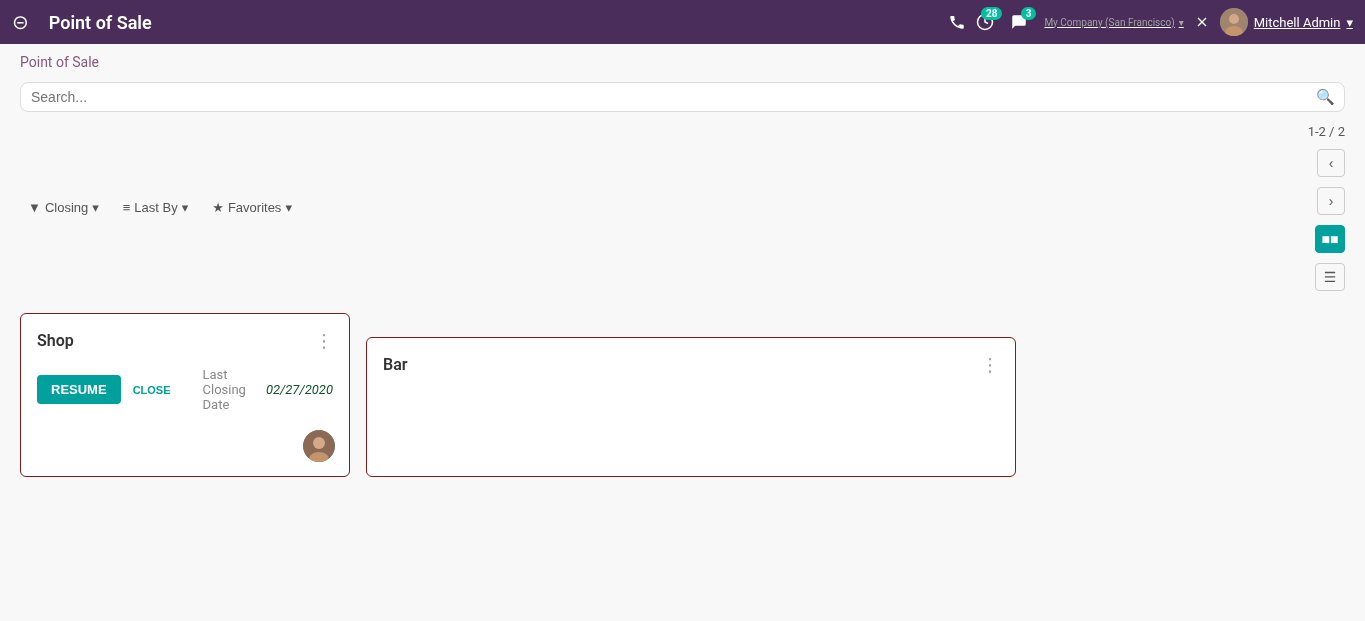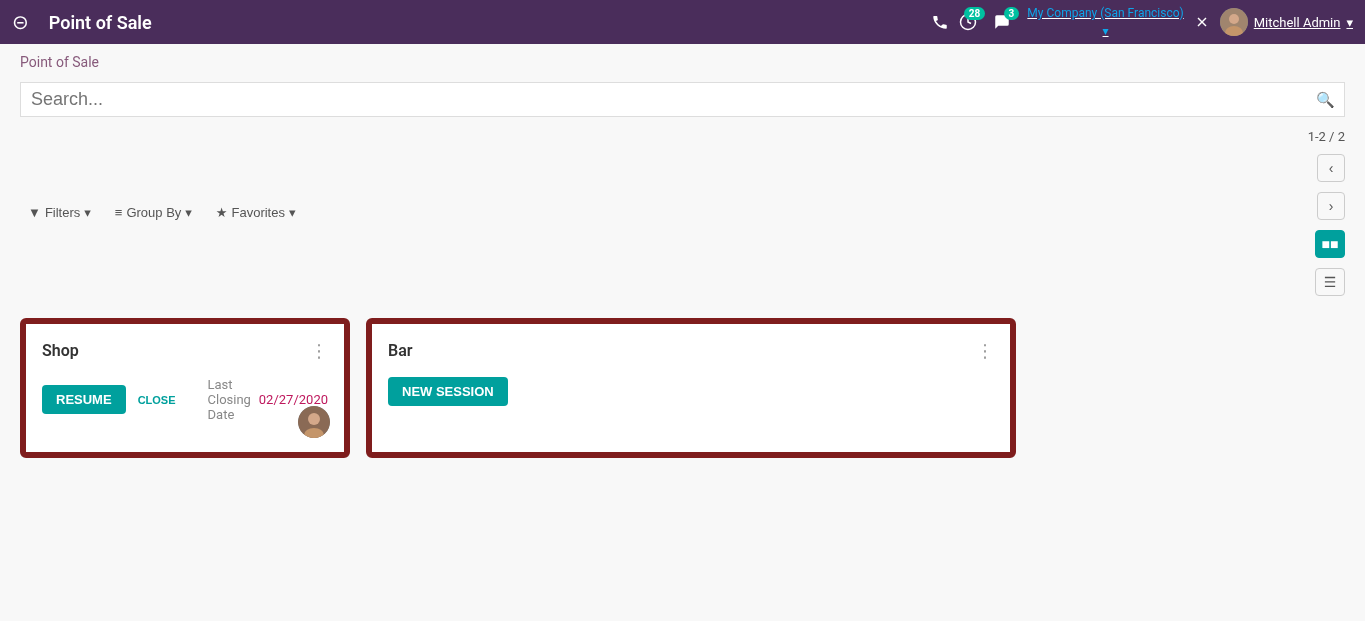--- a/index.html
+++ b/index.html
@@ -39,27 +39,26 @@
       color: white;
       border-radius: 10px;
       font-size: 10px;
       padding: 1px 5px;
       position: absolute;
       top: -6px;
       right: -8px;
       font-weight: bold;
     }
     .topnav-company {
-      color: #0ea5e9;
-      font-size: 12px;
+      color: #a3a3a3;
+      font-size: 10px;
       cursor: pointer;
       display: flex;
       align-items: center;
       gap: 4px;
-      flex-direction: column;
     }
     .topnav-user {
       color: white;
       font-size: 13px;
       cursor: pointer;
       display: flex;
       align-items: center;
       gap: 6px;
       text-align: right;
     }
@@ -87,22 +86,22 @@
       gap: 10px;
     }
     .search-input-wrapper {
       flex: 1;
       position: relative;
     }
     .search-input {
       width: 100%;
       padding: 6px 36px 6px 10px;
       border: 1px solid #ddd;
-      border-radius: 0;
-      font-size: 18px;
+      border-radius: 8px;
+      font-size: 14px;
       outline: none;
       background: white;
     }
     .search-icon {
       position: absolute;
       right: 10px;
       top: 50%;
       transform: translateY(-50%);
       color: #aaa;
       font-size: 15px;
@@ -139,21 +138,21 @@
     .view-btn.active { background: #00a09d; color: white; border-color: #00a09d; }
 
     
     .kanban-area {
       padding: 16px 20px;
       display: flex;
       gap: 16px;
     }
     .kanban-card {
       background: white;
-      border: 6px solid #7f1d1d;
+      border: 1px solid #7f1d1d;
       border-radius: 6px;
       flex: 0 0 330px;
       min-height: 140px;
       padding: 16px;
       position: relative;
     }
     .kanban-card-header {
       display: flex;
       justify-content: space-between;
       align-items: center;
@@ -183,21 +182,21 @@
       text-transform: uppercase;
     }
 
     .last-closing {
       display: flex;
       align-items: center;
       font-size: 13px;
       color: #555;
     }
     .last-closing-label { color: #888; }
-    .last-closing-date { color: #be185d; }
+    .last-closing-date { color: #14532d; font-style: italic; }
 
     .kanban-card-footer {
       position: absolute;
       bottom: 14px;
       right: 14px;
     }
     .user-avatar {
       width: 32px; height: 32px;
       border-radius: 50%;
       background: #888;
@@ -263,26 +262,26 @@
   <div class="search-input-wrapper">
     <input class="search-input" type="text" placeholder="Search..." style="">
     <span class="search-icon">🔍</span>
   </div>
 </div>
 
 <div class="toolbar">
   <div class="toolbar-left">
     <button class="toolbar-btn">
       <span>▼</span>
-      <span>Filters</span>
+      <span>Closing</span>
       <span>▾</span>
     </button>
     <button class="toolbar-btn">
       <span>≡</span>
-      <span>Group By</span>
+      <span>Last By</span>
       <span>▾</span>
     </button>
     <button class="toolbar-btn">
       <span>★</span>
       <span>Favorites</span>
       <span>▾</span>
     </button>
   </div>
   <div class="toolbar-right">
     <span class="pagination-info">1-2 / 2</span>
@@ -316,23 +315,20 @@
       <div class="user-avatar">
         <svg width="32" height="32" viewBox="0 0 32 32">
             <circle cx="16" cy="16" r="16" fill="#8a6a55"></circle>
             <circle cx="16" cy="13" r="6" fill="#d4a88a"></circle>
             <ellipse cx="16" cy="29" rx="10" ry="7" fill="#c4956a"></ellipse>
           </svg>
       </div>
     </div>
   </div>
 
-  <div class="kanban-card" style="flex: 0 0 650px;">
+  <div class="kanban-card" style="flex: 0 0 650px; margin-top: 24px;">
     <div class="kanban-card-header">
       <span class="kanban-card-title">Bar</span>
       <span class="kanban-kebab">⋮</span>
     </div>
-    <div class="kanban-actions">
-      <button class="btn-teal">NEW SESSION</button>
-    </div>
   </div>
 
 </div>
 
 </body></html>

